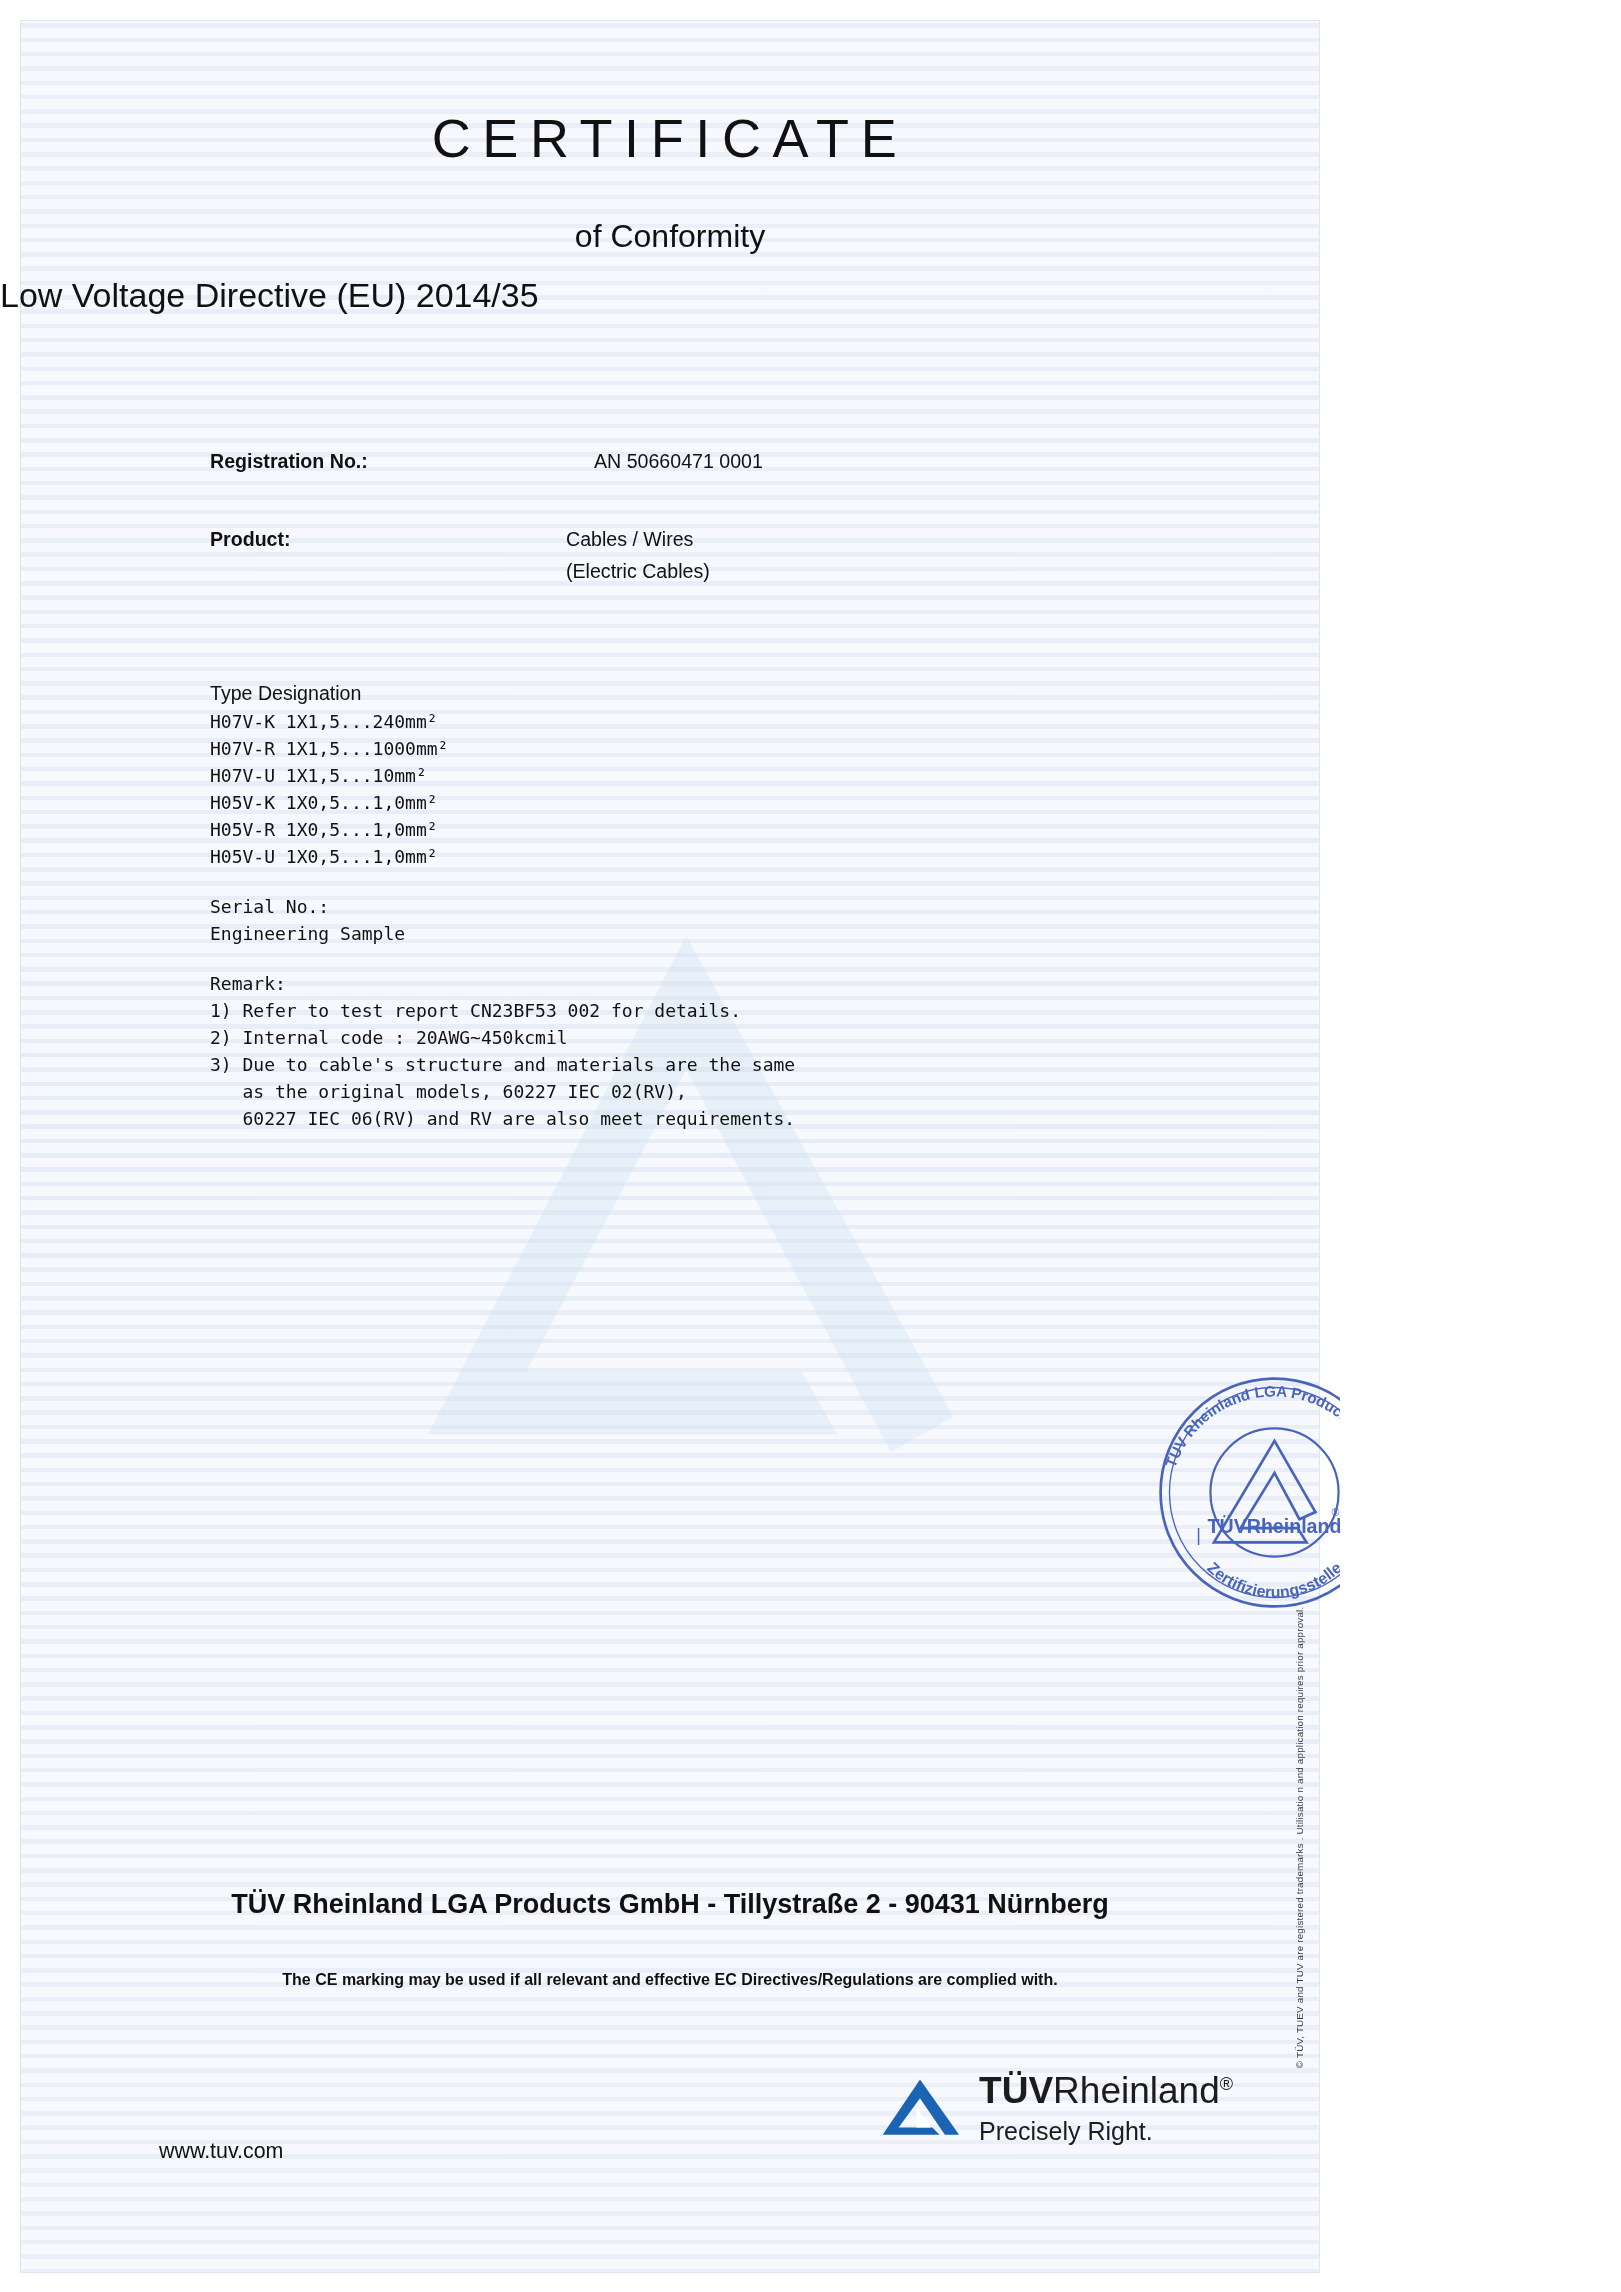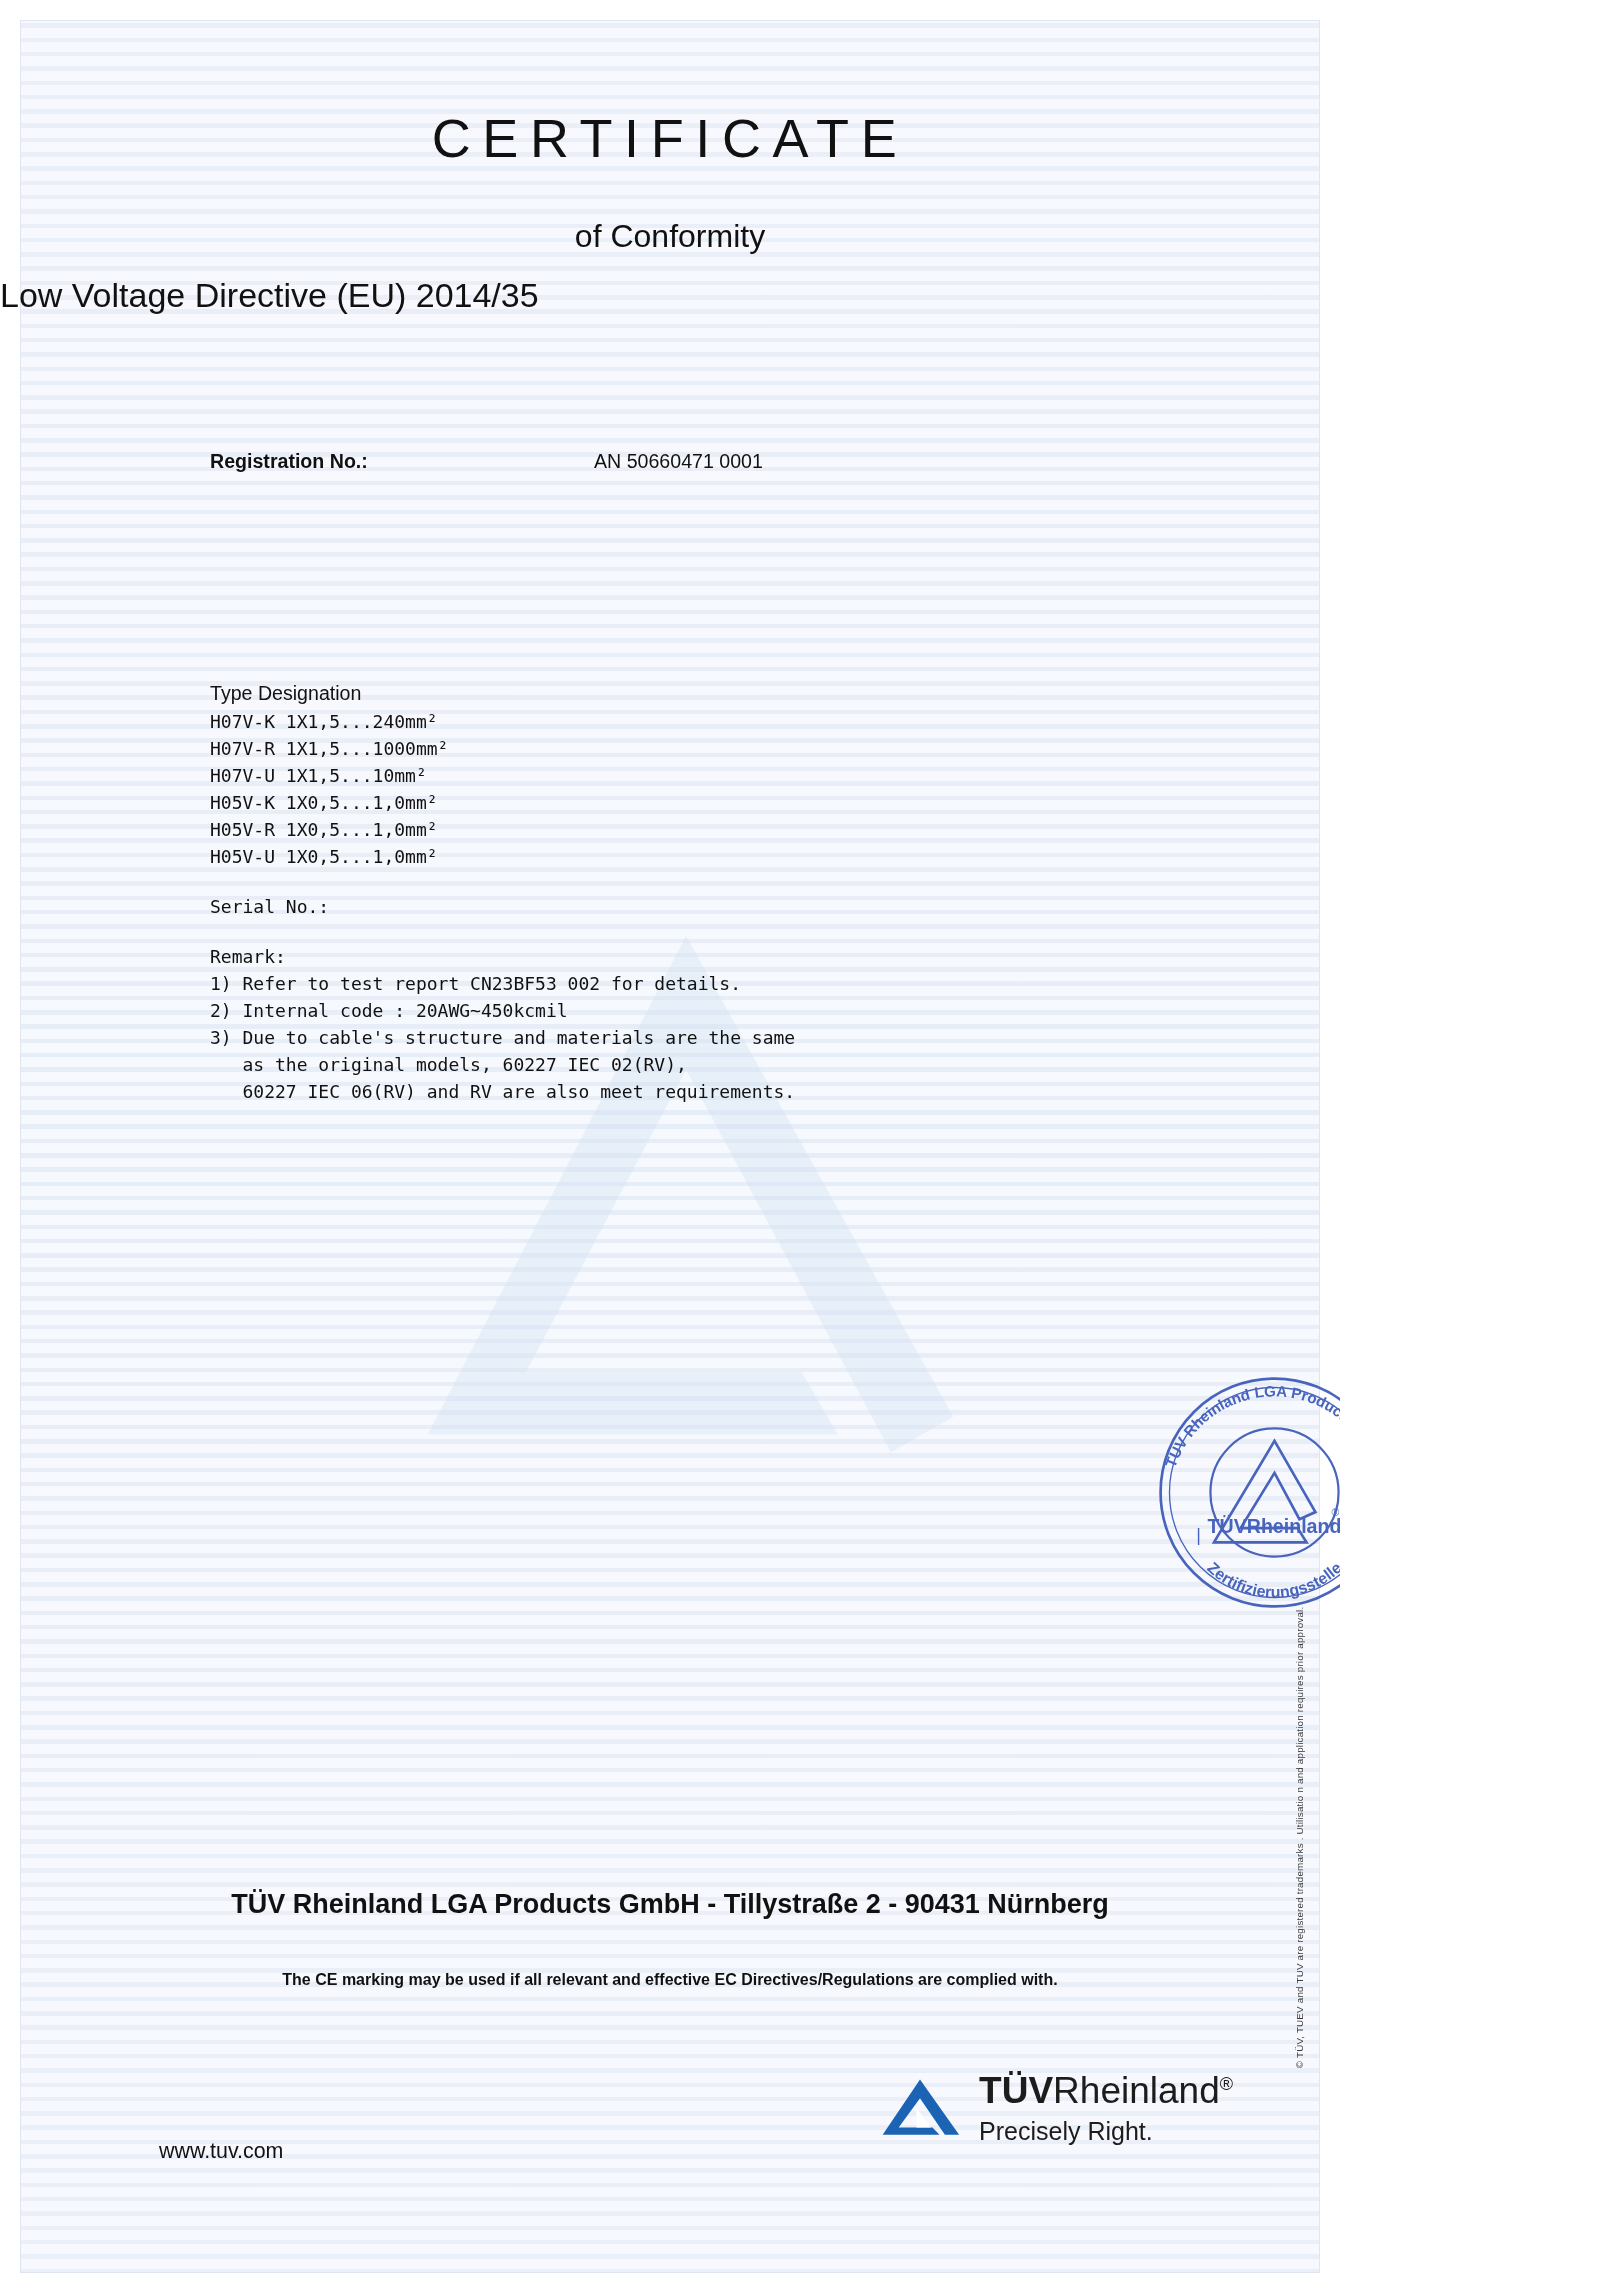--- a/index.html
+++ b/index.html
@@ -188,33 +188,41 @@
 
   <div class="title">CERTIFICATE</div>
   <div class="subtitle1">of Conformity</div>
   <div class="subtitle2">Low Voltage Directive (EU) 2014/35</div>
 
   <div class="field" style="left:210px; top:450px;gap:12px;">
     <div class="field-label">Registration No.:</div>
     <div class="field-value" style="padding-left:16px;">AN 50660471 0001</div>
   </div>
 
+  <div class="field" style="left:210px; top:528px;">
+    <div class="field-label">Product:</div>
+    <div>
+      <div class="field-value">Cables / Wires</div>
+      <div class="field-value italic" style="margin-top:9px;">(Electric Cables)</div>
+    </div>
+  </div>
 
   <div class="field" style="left:210px; top:682px;">
     <div>
       <div class="field-value">Type Designation</div>
       <div class="mono" style="margin-top:3px;">H07V-K 1X1,5...240mm²
 H07V-R 1X1,5...1000mm²
 H07V-U 1X1,5...10mm²
 H05V-K 1X0,5...1,0mm²
 H05V-R 1X0,5...1,0mm²
 H05V-U 1X0,5...1,0mm²</div>
 
       <div class="gap"></div>
       <div class="mono">Serial No.:</div>
+      <div class="mono">Engineering Sample</div>
 
       <div class="gap"></div>
       <div class="mono">Remark:</div>
       <div class="mono">1) Refer to test report CN23BF53 002 for details.
 2) Internal code : 20AWG~450kcmil
 3) Due to cable's structure and materials are the same
    as the original models, 60227 IEC 02(RV),
    60227 IEC 06(RV) and RV are also meet requirements.</div>
     </div>
   </div>

